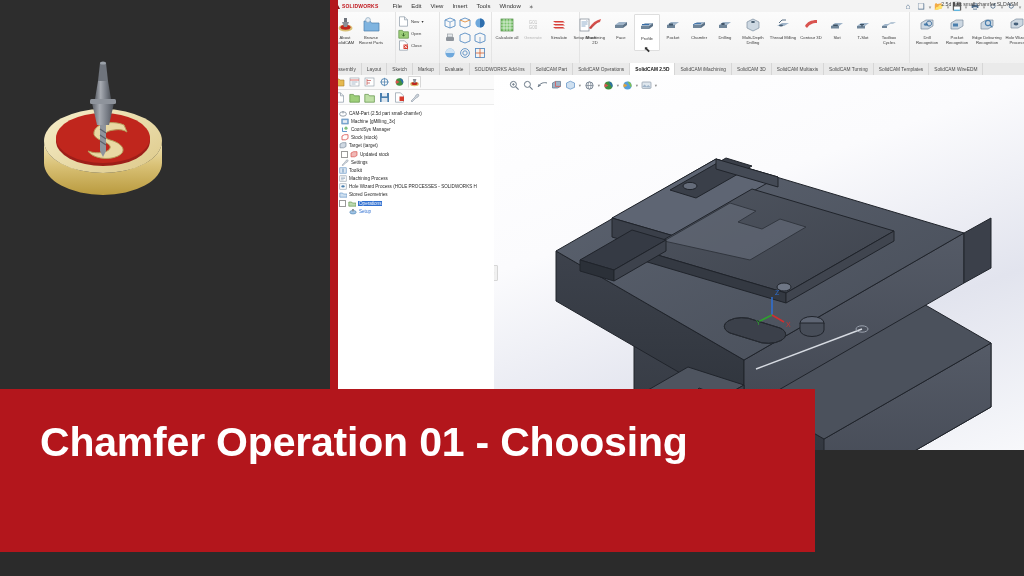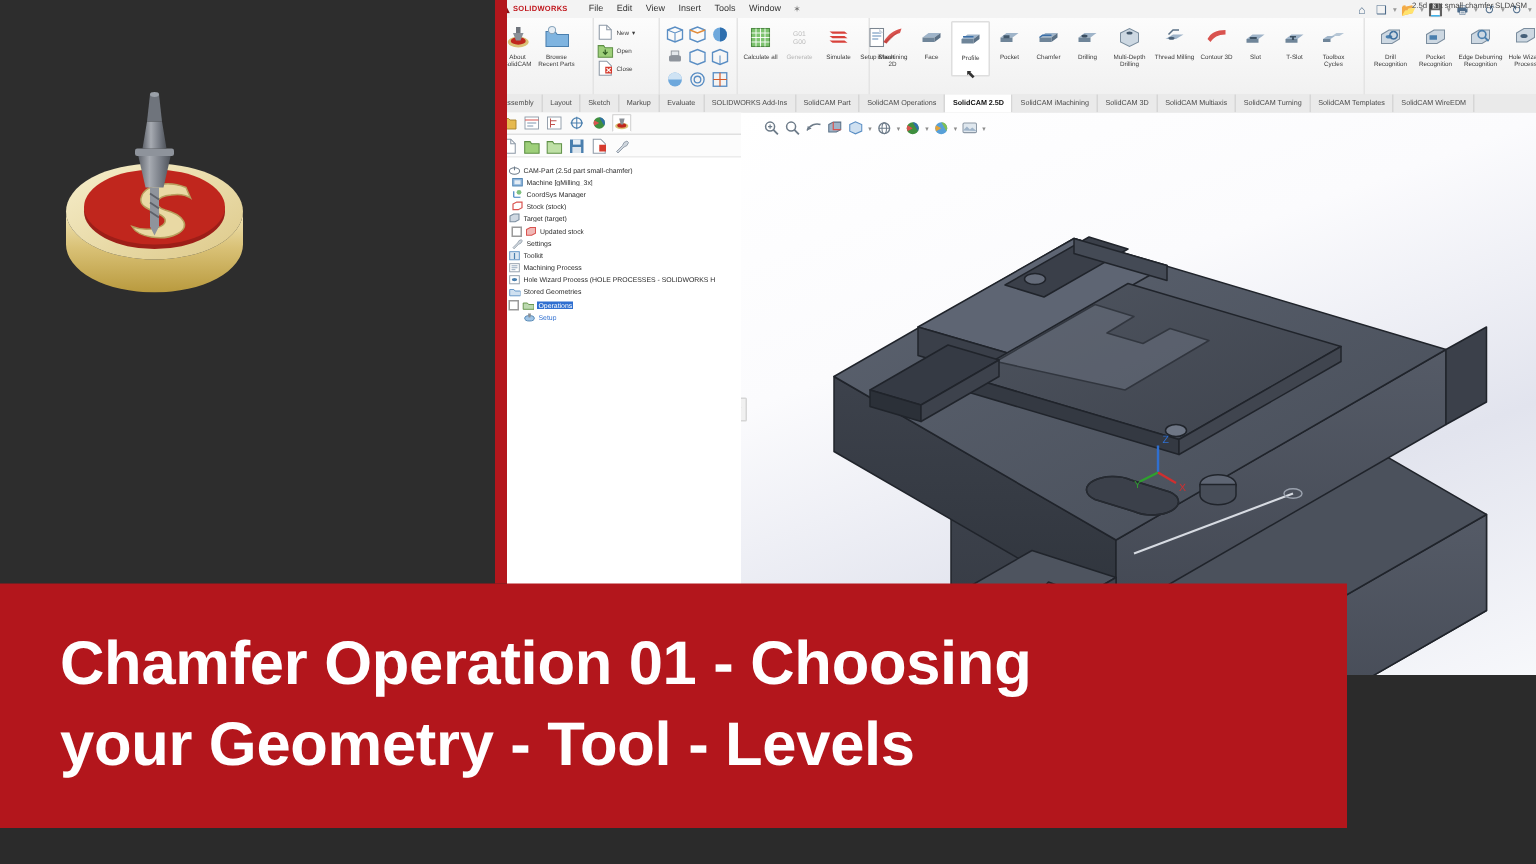--- a/index.html
+++ b/index.html
@@ -157,21 +157,21 @@
     position:absolute;left:-5px;top:190px;width:9px;height:16px;
     background:#f0f0f0;border:1px solid #d6d6d6;border-radius:1px;
     display:flex;align-items:center;justify-content:center;
     font-size:5px;color:#8a8a8a;box-sizing:border-box;
   }
   .model{position:absolute;left:0;top:0;width:530px;height:375px;}
   .model svg{display:block;}
 
   
   .banner{
-    position:absolute;left:0;top:389px;width:898px;height:163px;
+    position:absolute;left:0;top:389px;width:815px;height:163px;
     background:#b3161c;
     color:#ffffff;
     box-sizing:border-box;
     padding:26px 34px 0 40px;
   }
   .banner .line{
     font-size:41px;line-height:54px;font-weight:bold;letter-spacing:-0.2px;
     white-space:nowrap;
   }
 
@@ -949,16 +949,15 @@
             </g>
           </svg>
         </div>
       </div>
 
     </div>
   </div>
 
   <div class="banner">
     <div class="line">Chamfer Operation 01 - Choosing</div>
-    <div class="line">your Geometry - Tool - Levels</div>
   </div>
 
 </div>
 
 </body></html>

